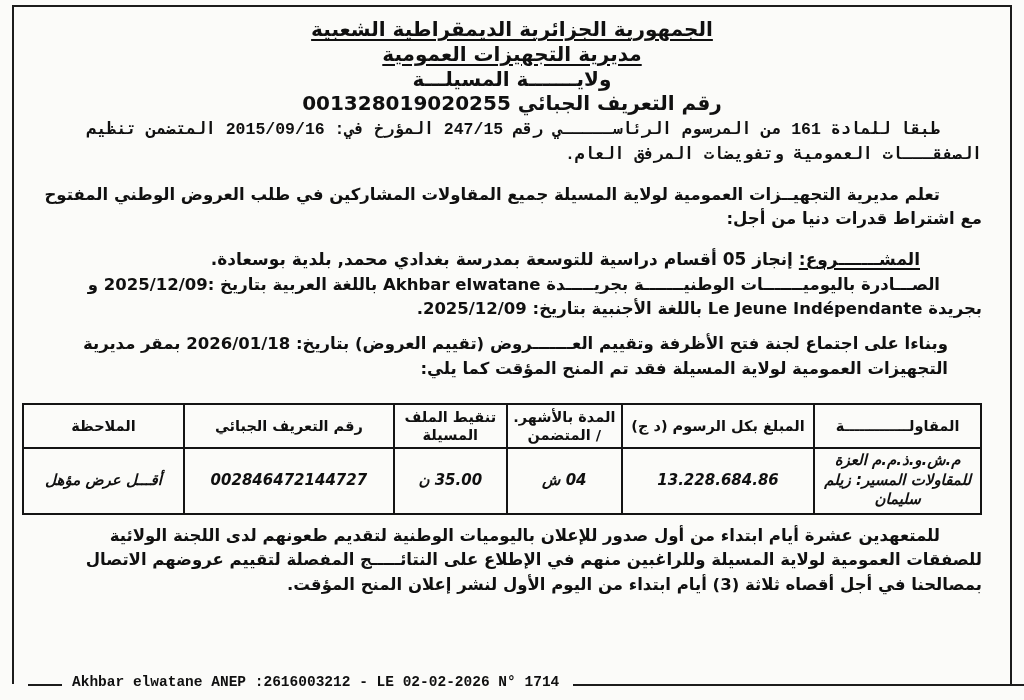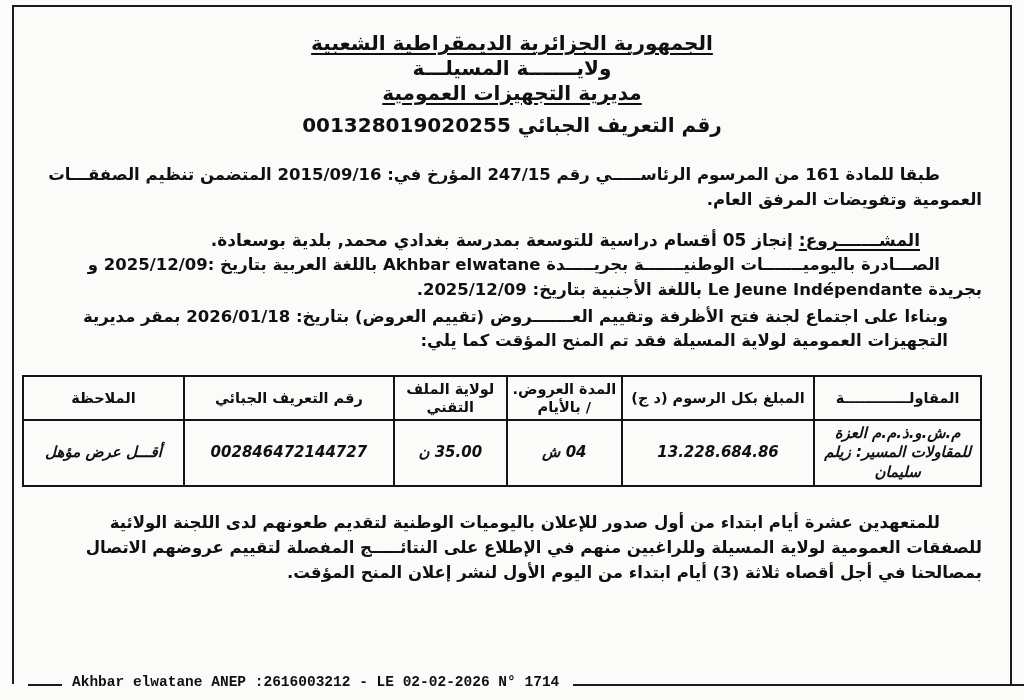--- a/index.html
+++ b/index.html
@@ -23,51 +23,51 @@
     border-top: 2px solid #1c1c1c;
     border-right: 2px solid #1c1c1c;
     box-sizing: border-box;
   }
   .content {
     position: absolute;
     left: 14px;
     top: 7px;
     width: 996px;
     height: 675px;
-    padding: 20px 28px 0 28px;
+    padding: 6px 28px 0 28px;
     box-sizing: border-box;
     direction: rtl;
   }
   .doc-header {
     text-align: center;
     font-size: 20px;
     line-height: 1.24;
     margin-top: 4px;
   }
   .doc-header .u {
     text-decoration: underline;
     text-decoration-thickness: 2px;
     text-underline-offset: 3px;
   }
   .hdr-line { display: block; }
-  .tax-line { display: block; margin-top: 8px; }
+  .tax-line { display: block; }
   .para {
     direction: rtl;
     text-align: right;
     font-size: 16.5px;
     line-height: 1.5;
     margin: 0;
   }
   .indent { text-indent: 42px; }
-  .p-decree   { margin-top: 25px; }
+  .p-decree   { margin-top: 2px; font-family: Liberation Mono, monospace; }
   .p-inform   { margin-top: 15px; }
   .p-project  { margin-top: 15px; padding-right: 62px; font-size: 17px; }
   .p-project .label { text-decoration: underline; text-decoration-thickness: 2px; text-underline-offset: 3px; text-align: right; }
   .p-publication { }
-  .p-committee  { margin-top: 2px; padding-right: 34px; }
+  .p-committee  { margin-top: 10px; padding-right: 34px; }
   .award-table {
     width: 960px;
     margin: 21px auto 0 auto;
     border-collapse: collapse;
     direction: rtl;
     table-layout: fixed;
   }
   .award-table th, .award-table td {
     border: 2px solid #141414;
     text-align: center;
@@ -77,21 +77,21 @@
   }
   .award-table th { font-size: 14.5px; height: 38px; line-height: 1.25; }
   .award-table td { font-size: 15px; height: 60px; line-height: 1.3; font-style: italic; }
   col.c-contractor { width: 17.4%; }
   col.c-amount     { width: 20.1%; }
   col.c-duration   { width: 12.0%; }
   col.c-score      { width: 11.8%; }
   col.c-taxid      { width: 21.9%; }
   col.c-note       { width: 16.8%; }
   .num { direction: ltr; unicode-bidi: embed; }
-  .p-appeal { margin-top: 24px; font-size: 16.5px; }
+  .p-appeal { margin-top: 9px; font-size: 16.5px; }
   .footer-row {
     position: absolute;
     left: 28px;
     bottom: 10px;
     width: 1004px;
     display: flex;
     direction: ltr;
     font-family: Liberation Mono, monospace;
   }
   .footer-corner {
@@ -114,49 +114,50 @@
 </style>
 </head>
 <body>
 
 <div class="page-frame"></div>
 
 <div class="content">
 
   <div class="doc-header">
     <span class="hdr-line u">الجمهورية الجزائرية الديمقراطية الشعبية</span>
+    <span class="hdr-line u">مديرية التجهيزات العمومية</span>
     <span class="hdr-line">ولايـــــــة المسيلـــة</span>
-    <span class="hdr-line u">مديرية التجهيزات العمومية</span>
     <span class="tax-line"><span>رقم التعريف الجبائي</span> <span class="num">001328019020255</span></span>
   </div>
 
   <p class="para indent p-decree">طبقا للمادة 161 من المرسوم الرئاســـــي رقم 247/15 المؤرخ في: 2015/09/16 المتضمن تنظيم الصفقـــات العمومية وتفويضات المرفق العام.</p>
 
+  <p class="para indent p-inform">تعلم مديرية التجهيــزات العمومية لولاية المسيلة جميع المقاولات المشاركين في طلب العروض الوطني المفتوح مع اشتراط قدرات دنيا من أجل:</p>
 
   <p class="para p-project"><span class="label">المشـــــــروع:</span> <span>إنجاز 05 أقسام دراسية للتوسعة بمدرسة بغدادي محمد, بلدية بوسعادة.</span></p>
 
   <p class="para indent p-publication">الصـــادرة باليوميـــــــات الوطنيـــــــة بجريـــــدة Akhbar elwatane باللغة العربية بتاريخ :2025/12/09 و بجريدة Le Jeune Indépendante باللغة الأجنبية بتاريخ: 2025/12/09.</p>
 
   <p class="para p-committee">وبناءا على اجتماع لجنة فتح الأظرفة وتقييم العـــــــروض (تقييم العروض) بتاريخ: 2026/01/18 بمقر مديرية التجهيزات العمومية لولاية المسيلة فقد تم المنح المؤقت كما يلي:</p>
 
   <table class="award-table">
     <colgroup>
       <col class="c-contractor">
       <col class="c-amount">
       <col class="c-duration">
       <col class="c-score">
       <col class="c-taxid">
       <col class="c-note">
     </colgroup>
     <thead>
       <tr>
         <th>المقاولـــــــــــــة</th>
         <th>المبلغ بكل الرسوم (د ج)</th>
-        <th>المدة العروض. / بالأيام</th>
-        <th>لولاية الملف التقني</th>
+        <th>المدة بالأشهر. / المتضمن</th>
+        <th>تنقيط الملف المسيلة</th>
         <th>رقم التعريف الجبائي</th>
         <th>الملاحظة</th>
       </tr>
     </thead>
     <tbody>
       <tr>
         <td>م.ش.و.ذ.م.م العزة للمقاولات المسير: زيلم سليمان</td>
         <td class="num">13.228.684.86</td>
         <td>04 ش</td>
         <td>35.00 ن</td>

